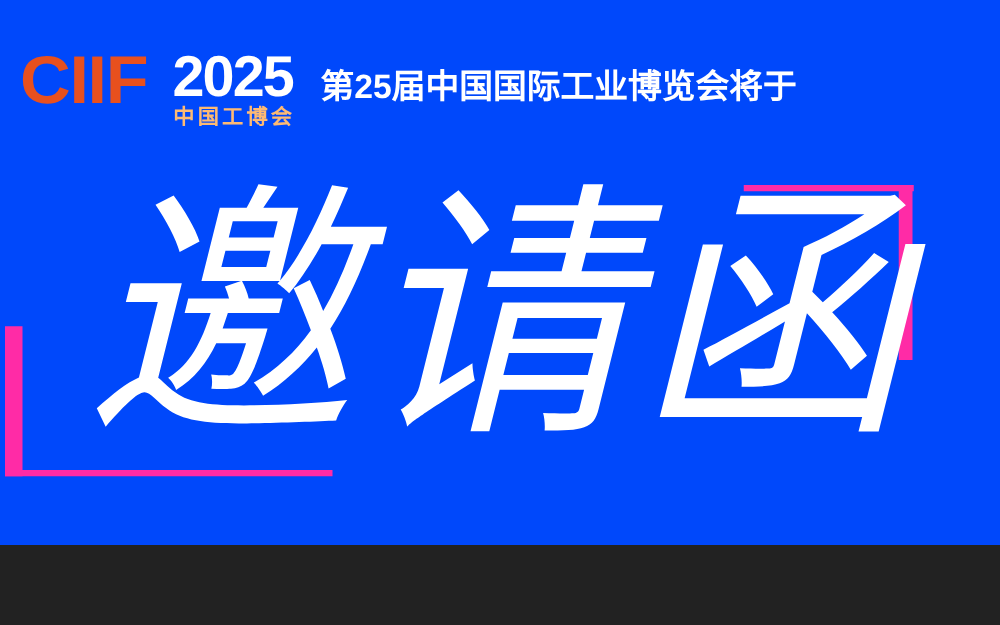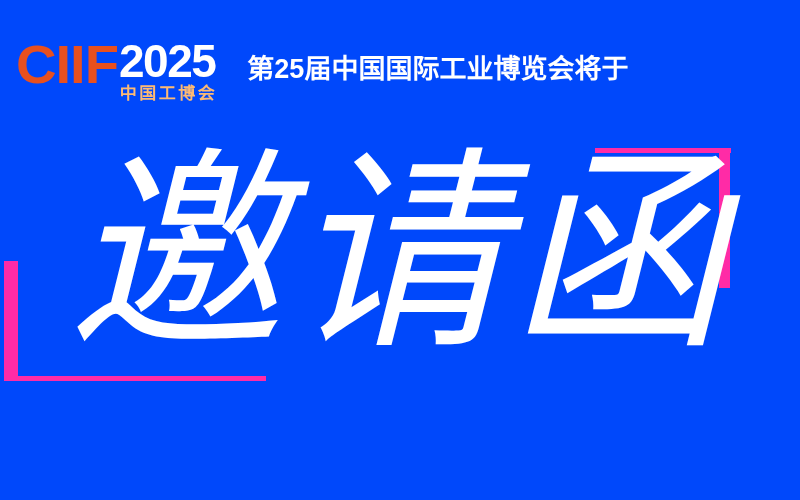--- a/index.html
+++ b/index.html
@@ -5,21 +5,21 @@
 <style>
   html, body {
     margin: 0;
     padding: 0;
     background: #222;
   }
 
   .banner {
     position: relative;
     width: 800px;
-    height: 500px;
+    height: 436px;
     overflow: hidden;
     background: #0048fb;
     font-family: "Liberation Sans", "DejaVu Sans", sans-serif;
     -webkit-font-smoothing: antialiased;
   }
 
   
   .bracket {
     position: absolute;
     pointer-events: none;
@@ -102,21 +102,21 @@
     letter-spacing: 1.9px;
     line-height: 1.38;
     text-align: right;
     white-space: nowrap;
   }
 
   .logo-right {
     display: flex;
     flex-direction: column;
     align-items: center;
-    margin-left: 5px;
+    margin-left: 24px;
     padding-top: 4px;
   }
 
   .logo-year {
     color: #ffffff;
     font-size: 46px;
     font-weight: 700;
     line-height: 0.92;
     letter-spacing: -1.5px;
   }
@@ -127,21 +127,21 @@
     font-weight: 700;
     letter-spacing: 2.5px;
     line-height: 1.1;
     margin-top: 3px;
     margin-right: -2.5px;
     white-space: nowrap;
   }
 
   
   .headline {
-    margin-left: 32px;
+    margin-left: 22px;
     color: #ffffff;
     font-size: 27px;
     font-weight: 700;
     line-height: 1.33;
     letter-spacing: 0px;
     white-space: nowrap;
   }
   .headline div { display: block; }
 
   

